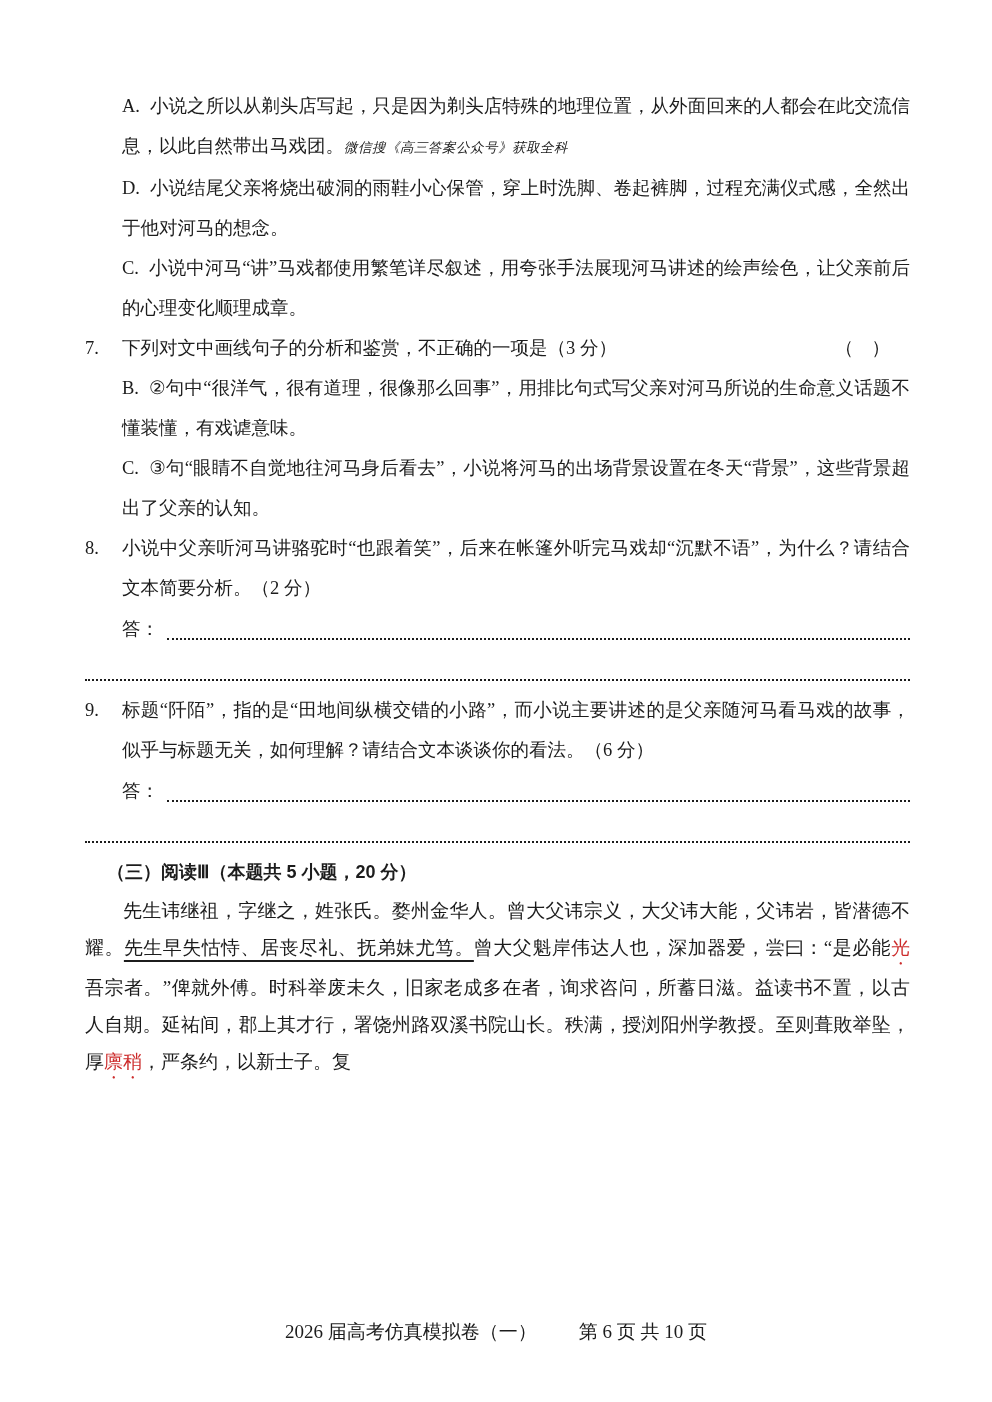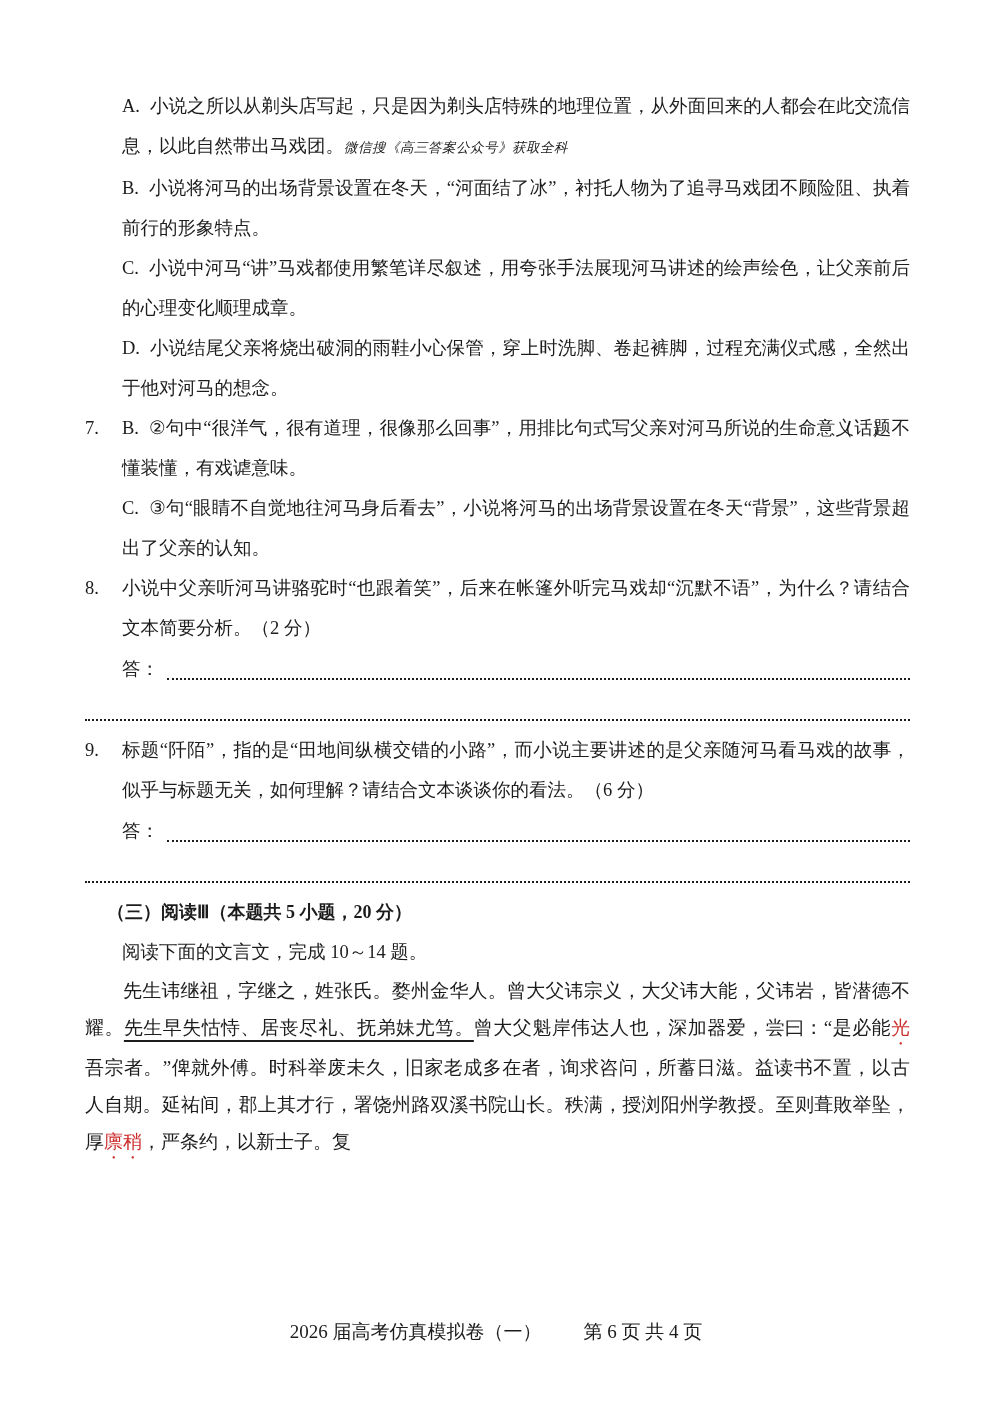--- a/index.html
+++ b/index.html
@@ -20,21 +20,21 @@
   .question { position: relative; padding-left: 37px; }
   .qnum { position: absolute; left: 0; top: 0; }
   .bracket { position: absolute; right: 2px; top: 0; letter-spacing: 18px; }
   .answer-row { display: flex; align-items: flex-end; padding-left: 37px; height: 41px; }
   .ans-label { flex: 0 0 auto; }
   .dots { flex: 1 1 auto; margin-left: 8px; border-bottom: 2.5px dotted var(--text, #2a2a2a); margin-bottom: 9px; }
   .dots-row { height: 41px; position: relative; }
   .dots-row .dots-full { position: absolute; left: 0; right: 0; bottom: 9px; border-bottom: 2.5px dotted var(--text, #2a2a2a); }
   .section-heading {
     padding-left: 22px; font-weight: 700;
-    font-family: Liberation Serif, serif;
+    font-family: Liberation Sans, sans-serif;
     font-size: 18px;
   }
   .instruction { padding-left: 37px; }
   .passage { font-size: 19px; line-height: 37px; text-indent: 2em; }
   .u { text-decoration: underline; text-underline-offset: 6px; text-decoration-thickness: 1.5px; }
   .em-red {
     color: var(--red, #cc2b2b);
     -webkit-text-emphasis: filled dot var(--red, #cc2b2b);
     text-emphasis: filled dot var(--red, #cc2b2b);
     -webkit-text-emphasis-position: under right;
@@ -47,28 +47,28 @@
   .footer .part { display: inline-block; }
   .footer .gap { display: inline-block; width: 42px; }
 </style>
 </head>
 <body>
 
 <div class="page">
 
   <p class="option"><span class="opt-label">A.</span><span>小说之所以从剃头店写起，只是因为剃头店特殊的地理位置，从外面回来的人都会在此交流信息，以此自然带出马戏团。</span><span class="watermark">微信搜《高三答案公众号》获取全科</span></p>
 
-  <p class="option"><span class="opt-label">B.</span><span>小说将河马的出场背景设置在冬天，“河面结了冰”，衬托人物为了追寻马戏团不顾险阻、执着前行的形象特点。</span></p>
+
+  <p class="option"><span class="opt-label">D.</span><span>小说结尾父亲将烧出破洞的雨鞋小心保管，穿上时洗脚、卷起裤脚，过程充满仪式感，全然出于他对河马的想念。</span></p>
 
   <p class="option"><span class="opt-label">C.</span><span>小说中河马“讲”马戏都使用繁笔详尽叙述，用夸张手法展现河马讲述的绘声绘色，让父亲前后的心理变化顺理成章。</span></p>
 
-  <p class="option"><span class="opt-label">D.</span><span>小说结尾父亲将烧出破洞的雨鞋小心保管，穿上时洗脚、卷起裤脚，过程充满仪式感，全然出于他对河马的想念。</span></p>
-
   <div class="question">
     <span class="qnum">7.</span>
+    <span>下列对文中画线句子的分析和鉴赏，不正确的一项是（3 分）</span>
     <span class="bracket">（）</span>
   </div>
 
 
   <p class="option"><span class="opt-label">B.</span><span>②句中“很洋气，很有道理，很像那么回事”，用排比句式写父亲对河马所说的生命意义话题不懂装懂，有戏谑意味。</span></p>
 
   <p class="option"><span class="opt-label">C.</span><span>③句“眼睛不自觉地往河马身后看去”，小说将河马的出场背景设置在冬天“背景”，这些背景超出了父亲的认知。</span></p>
 
 
   <div class="question">
@@ -92,21 +92,20 @@
   <div class="answer-row">
     <span class="ans-label">答：</span>
     <span class="dots"></span>
   </div>
   <div class="dots-row">
       <span class="dots-full"></span>
     </div>
 
   <div class="section-heading">（三）阅读Ⅲ（本题共 5 小题，20 分）</div>
 
-  <div class="instruction">阅读下面的文言文，完成 10～14 题。</div>
 
   <p class="passage"><span>先生讳继祖，字继之，姓张氏。婺州金华人。曾大父讳宗义，大父讳大能，父讳岩，皆潜德不耀。</span><span class="u">先生早失怙恃、居丧尽礼、抚弟妹尤笃。</span><span>曾大父魁岸伟达人也，深加器爱，尝曰：“是必能</span><span class="em-red">光</span><span>吾宗者。”俾就外傅。时科举废未久，旧家老成多在者，询求咨问，所蓄日滋。益读书不置，以古人自期。延祐间，郡上其才行，署饶州路双溪书院山长。秩满，授浏阳州学教授。至则葺敗举坠，厚</span><span class="em-red">廪稍</span><span>，严条约，以新士子。复</span></p>
 
 </div>
 
 <div class="footer">
-  <span class="part">2026 届高考仿真模拟卷（一）</span><span class="gap"></span><span class="part">第 6 页 共 4 页</span>
+  <span class="part">2026 届高考仿真模拟卷（一）</span><span class="gap"></span><span class="part">第 6 页 共 10 页</span>
 </div>
 
 </body></html>

